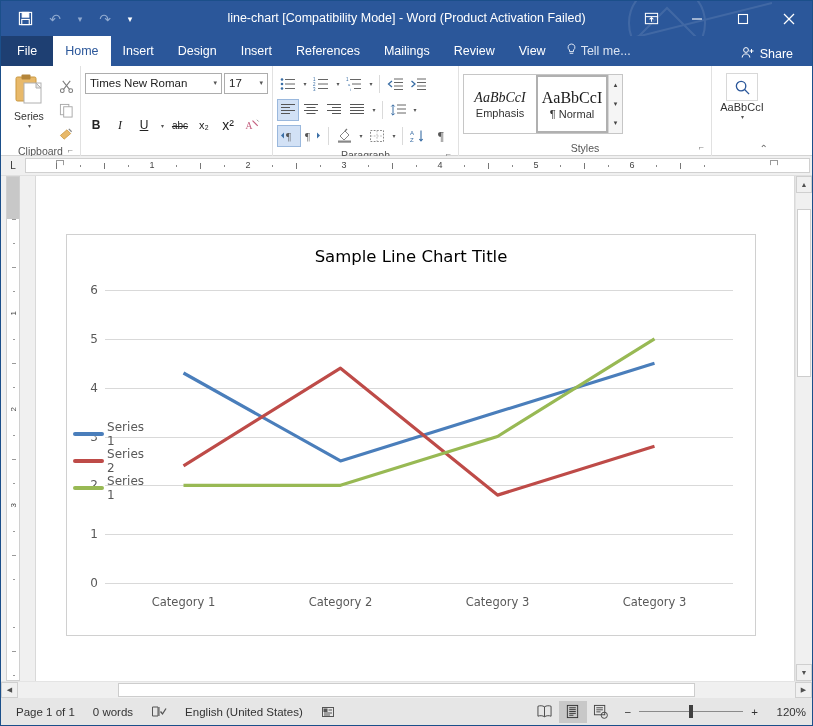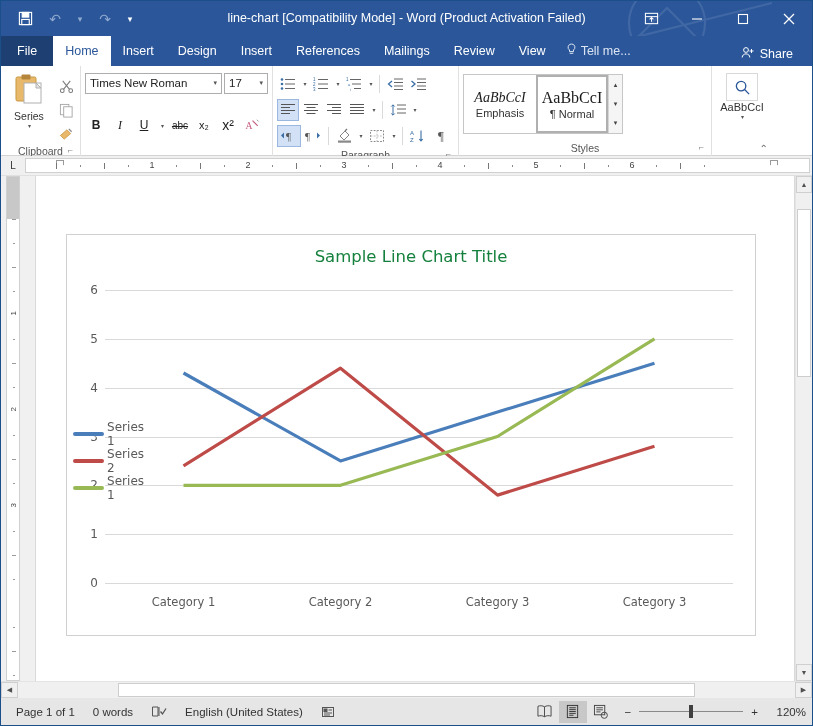--- a/index.html
+++ b/index.html
@@ -219,21 +219,21 @@
   }
 
   
   .chartbox {
     position: absolute; left: 30px; top: 58px;
     width: 690px; height: 402px;
     border: 1px solid #d0d0d0; background: #fff;
   }
   .chart-title {
     position: absolute; top: 12px; left: 0; right: 0;
-    text-align: center; font-size: 16.5px; color: #15803d;
+    text-align: center; font-size: 16.5px; color: #000000;
     font-family: "DejaVu Sans", sans-serif; font-weight: 400;
   }
   .plot {
     position: absolute; left: 38px; right: 22px; top: 55px; bottom: 52px;
   }
   .gridline {
     position: absolute; left: 0; right: 0; height: 1px; background: #d9d9d9;
   }
   .ylabel {
     position: absolute; right: 100%; margin-right: 7px;

